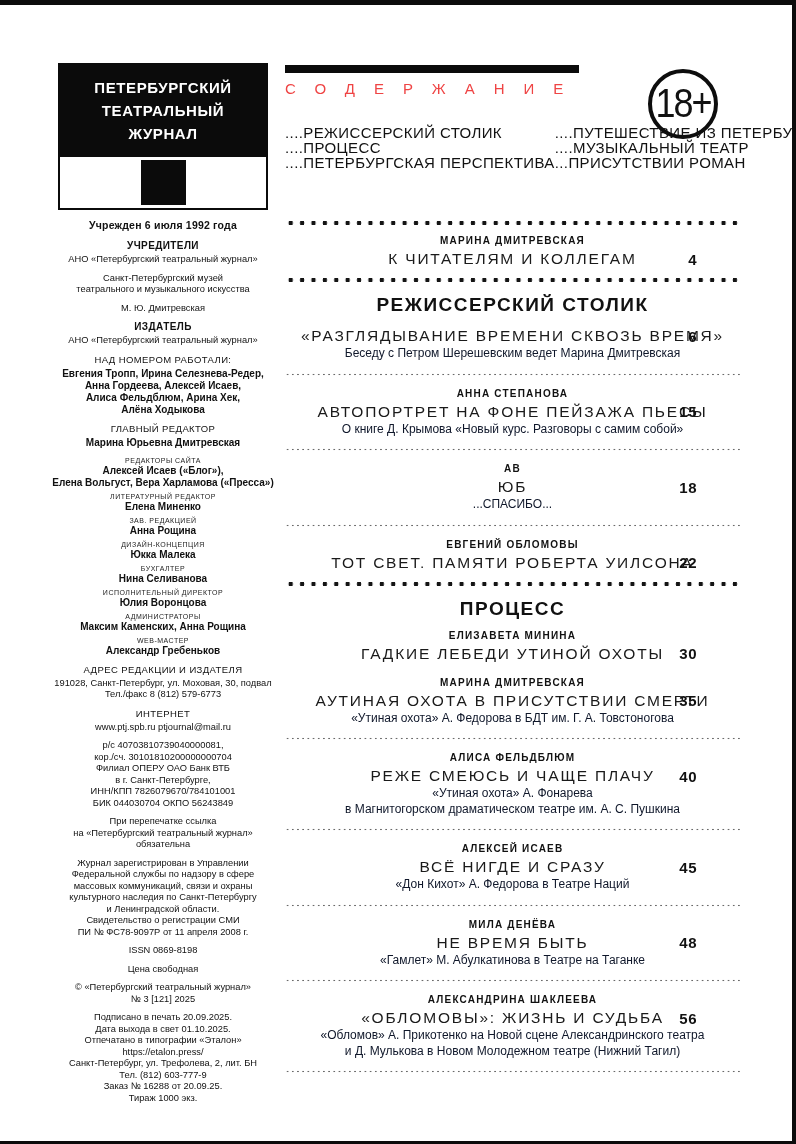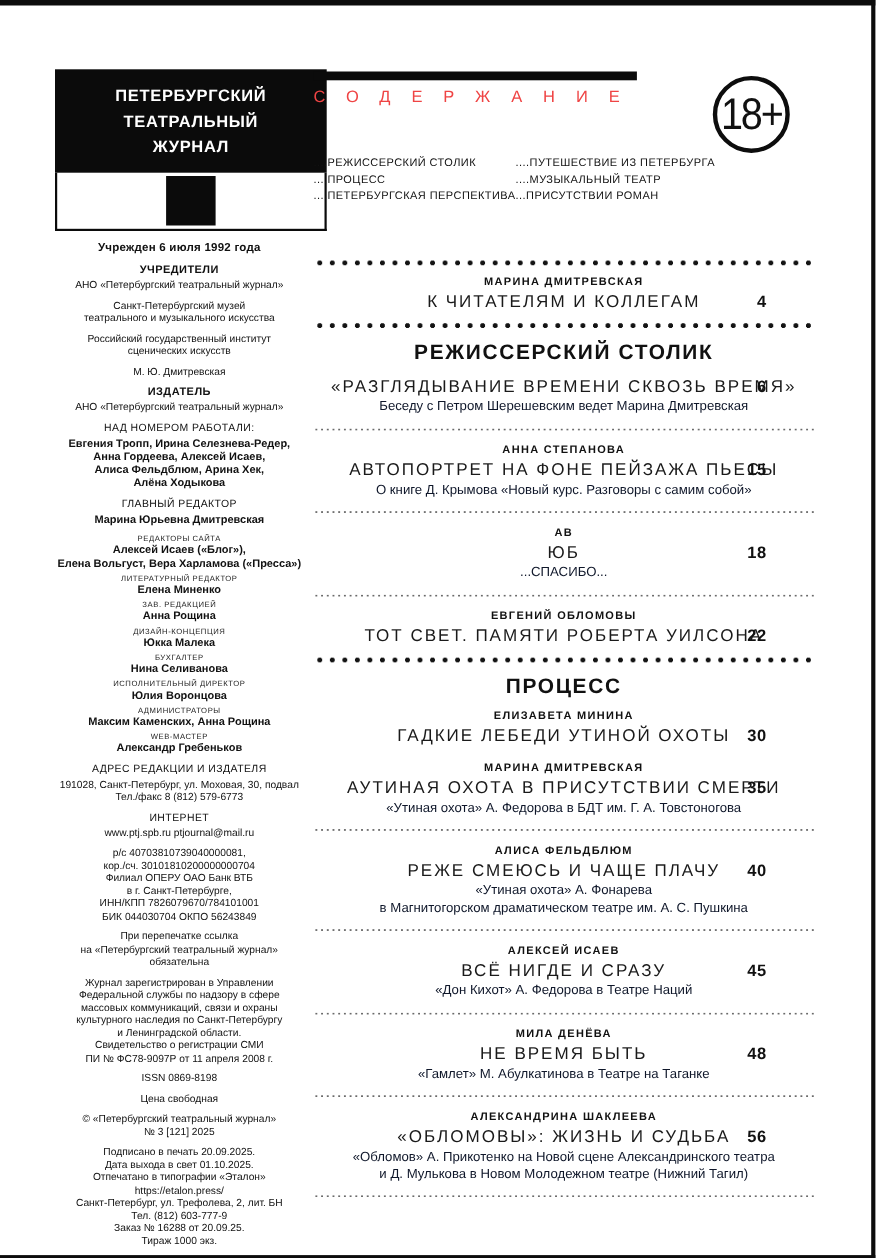--- a/index.html
+++ b/index.html
@@ -5,21 +5,21 @@
   html,body { margin:0; padding:0; background:#e8e8e8; }
   .page {
     position:relative; width:796px; height:1144px; margin:0 auto;
     background:#ffffff; color:#111; overflow:hidden; box-sizing:border-box;
     border-top:5px solid #0c0c0c; border-right:4px solid #0c0c0c; border-bottom:3px solid #0c0c0c;
     font-family:"Liberation Sans", sans-serif;
   }
 
   
   .sidebar { position:absolute; left:50px; top:58px; width:226px; text-align:center; }
-  .masthead { width:247px; margin:0 auto;border-radius:11px; }
+  .masthead { width:210px; margin:0 auto;border-radius:11px; }
   .masthead-black { background:#0b0b0b; color:#fff; padding:13px 6px 12px; font-weight:bold; font-size:15px; line-height:23px; letter-spacing:.6px; }
   .masthead-logo { height:51px; border:2px solid #0b0b0b; border-top:none; display:flex; align-items:center; justify-content:center; }
   .logo-square { width:45px; height:45px; background:#0b0b0b; }
   .sb-founded { margin-top:9px; font-weight:bold; font-size:10.5px; letter-spacing:.2px; }
   .sb-blocks { margin-top:9px; }
   .sb-block { margin:7px 0; }
   .sb-label { font-weight:bold; font-size:10px; letter-spacing:.4px; margin:1px 0 2px; line-height:12px; }
   .sb-caps  { font-size:9.5px; letter-spacing:.4px; margin:1px 0 2px; line-height:12px; }
   .sb-tiny  { font-size:7px; letter-spacing:.5px; color:#222; margin-top:3px; line-height:9px; }
   .sb-bold  { font-weight:bold; font-size:10px; line-height:12px; }
@@ -32,21 +32,21 @@
     display:flex; align-items:center; justify-content:center;
     font-size:36px; letter-spacing:-2px; transform-origin:center; 
   }
   .age-badge span { display:inline-block; transform:scaleY(1.12); font-weight:500; }
 
   
   .main { position:absolute; left:285px; top:60px; width:455px; }
   .contents-header { width:294px; }
   .contents-bar { height:8px; background:#0b0b0b; }
   .contents-title { margin-top:7px; font-size:15px; letter-spacing:19px; white-space:nowrap; color:#ef4444; }
-  .links { display:flex; margin-top:44px; font-size:10px; letter-spacing:.4px; }
+  .links { display:flex; margin-top:28px; font-size:15px; letter-spacing:.4px; }
   .links-col1 { flex:0 0 182px; }
   .links-col2 { flex:1; }
   .link-line { line-height:15px; white-space:nowrap; }
 
   
   .toc { margin-top:50px; }
   .sep-dots { height:6px; margin:2px 0; background-image:radial-gradient(circle, #141414 2.1px, transparent 2.5px); background-size:11.4px 6px; background-position:0 50%; background-repeat:repeat-x; }
   .sep-fine { height:3px; margin:5px 0; background-image:radial-gradient(circle, #6a6a6a .8px, transparent 1.1px); background-size:5.2px 3px; background-position:0 50%; background-repeat:repeat-x; }
   .toc-heading { text-align:center; font-weight:bold; font-size:19px; letter-spacing:1.5px; margin:10px 0 2px; line-height:24px; }
   .toc-entry { position:relative; text-align:center; padding:6px 0; }
@@ -74,24 +74,20 @@
     </div>
     <div class="sb-founded">Учрежден 6 июля 1992 года</div>
     <div class="sb-blocks">
         <div class="sb-block">
           <div class="sb-label">УЧРЕДИТЕЛИ</div>
           <div class="sb-text">АНО «Петербургский театральный журнал»</div>
         </div>
         <div class="sb-block">
           <div class="sb-text">Санкт-Петербургский музей</div>
           <div class="sb-text">театрального и музыкального искусства</div>
-        </div>
-        <div class="sb-block">
-          <div class="sb-text">Российский государственный институт</div>
-          <div class="sb-text">сценических искусств</div>
         </div>
         <div class="sb-block">
           <div class="sb-text">М. Ю. Дмитревская</div>
         </div>
         <div class="sb-block">
           <div class="sb-label">ИЗДАТЕЛЬ</div>
           <div class="sb-text">АНО «Петербургский театральный журнал»</div>
         </div>
         <div class="sb-block">
           <div class="sb-caps">НАД НОМЕРОМ РАБОТАЛИ:</div>

